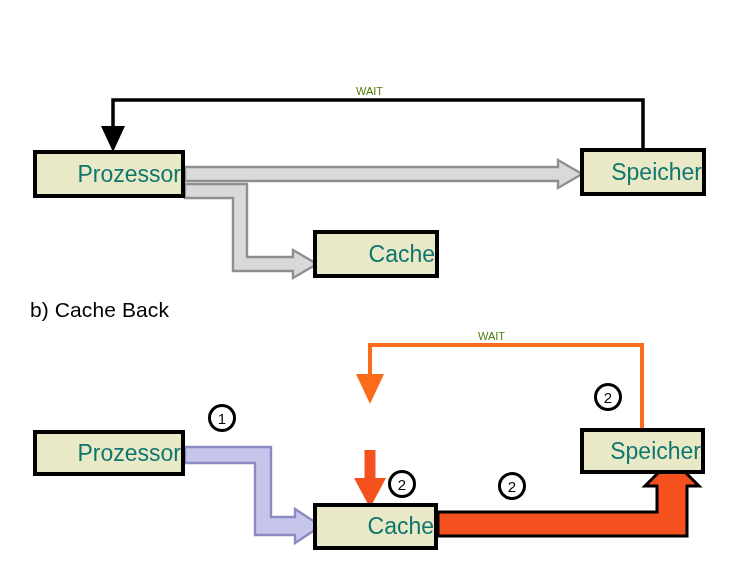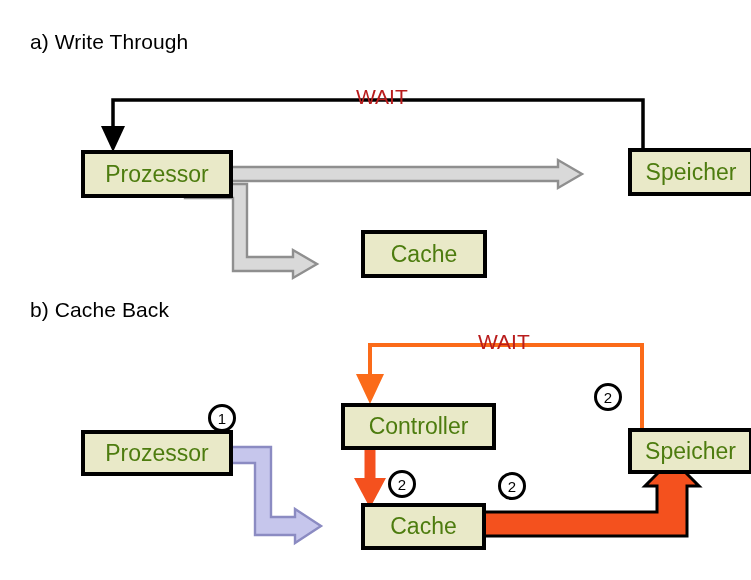--- a/index.html
+++ b/index.html
@@ -24,31 +24,30 @@
     white-space: nowrap;
     letter-spacing: 0.1px;
   }
   .node-box {
     position: absolute;
     box-sizing: border-box;
     background: #e9e9c8;
     border: 4px solid #000000;
     display: flex;
     align-items: center;
-    justify-content: center;
+    justify-content: flex-end;
     font-size: 23px;
-    color: #4d7c0f;
+    color: #0f766e;
     white-space: nowrap;
     z-index: 6;
-    margin-left: 48px;
   }
   .edge-label {
     position: absolute;
-    font-size: 21px;
-    color: #b91c1c;
+    font-size: 11px;
+    color: #4d7c0f;
     white-space: nowrap;
     z-index: 7;
   }
   .step-badge {
     position: absolute;
     width: 28px;
     height: 28px;
     border-radius: 50%;
     border: 3px solid #000000;
     box-sizing: border-box;
@@ -85,21 +84,20 @@
     <g>
       <path d="M 185 167 L 558 167 L 558 160 L 582 174 L 558 188 L 558 181 L 185 181 Z" fill="#d9d9d9" stroke="#8f8f8f" stroke-width="2.4" stroke-linejoin="miter"></path>
     </g>
 
     <g>
       <path d="M 185 184 L 247 184 L 247 257 L 293 257 L 293 250 L 317 264 L 293 278 L 293 271 L 233 271 L 233 198 L 185 198 Z" fill="#d9d9d9" stroke="#8f8f8f" stroke-width="2.4" stroke-linejoin="miter"></path>
     </g>
 
   </svg>
 
-  <div class="section-title" style="left:30px; top:30px;">a) Write Through</div>
 
   <div class="node-box" style="left:33px; top:150px; width:152px; height:48px;">
     <span>Prozessor</span>
   </div>
 
   <div class="node-box" style="left:313px; top:230px; width:126px; height:48px;">
     <span>Cache</span>
   </div>
 
   <div class="node-box" style="left:580px; top:148px; width:126px; height:48px;">
@@ -129,23 +127,20 @@
     <g>
       <path d="M 438 512 L 657 512 L 657 486 L 645 486 L 672 459 L 699 486 L 687 486 L 687 536 L 438 536 Z" fill="#f4511e" stroke="#000000" stroke-width="3" stroke-linejoin="miter"></path>
     </g>
 
   </svg>
 
   <div class="node-box" style="left:33px; top:430px; width:152px; height:46px;">
     <span>Prozessor</span>
   </div>
 
-  <div class="node-box" style="left:293px; top:403px; width:155px; height:47px;">
-    <span>Controller</span>
-  </div>
 
   <div class="node-box" style="left:580px; top:428px; width:125px; height:46px;">
     <span>Speicher</span>
   </div>
 
   <div class="node-box" style="left:313px; top:503px; width:125px; height:47px;">
     <span>Cache</span>
   </div>
 
   <div class="edge-label" style="left:478px; top:330px;">WAIT</div>

